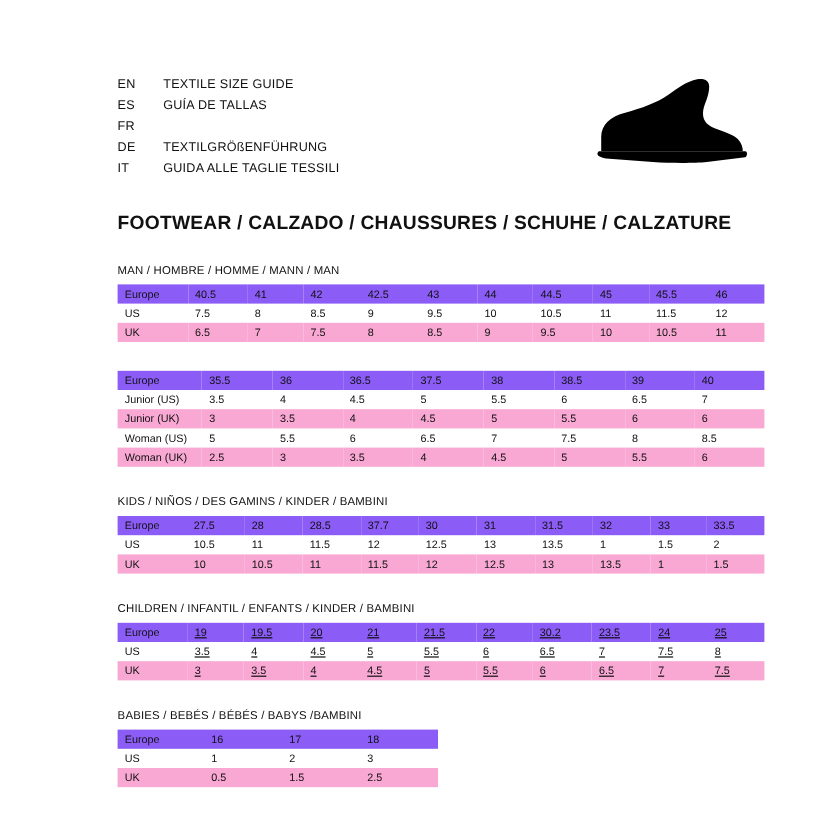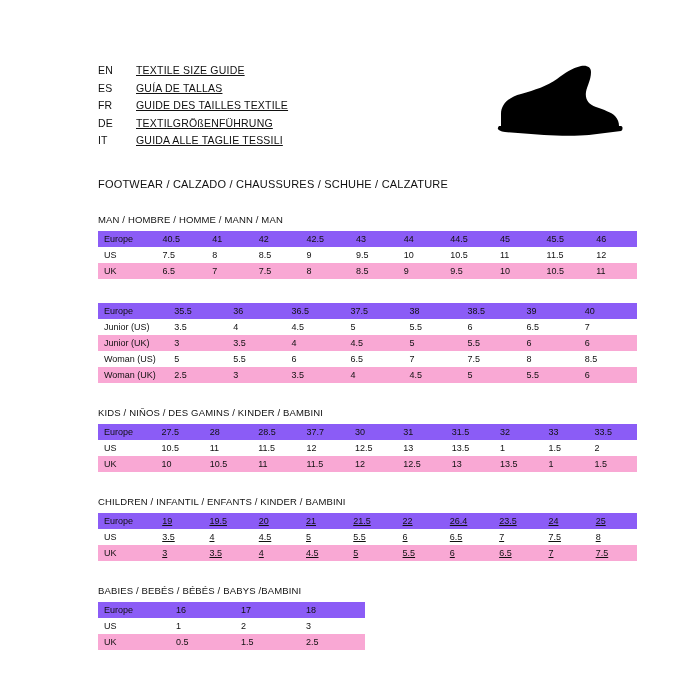--- a/index.html
+++ b/index.html
@@ -41,35 +41,34 @@
     line-height: 17.5px;
     color: #111;
   }
   .lang-code {
     width: 38px;
     flex: 0 0 38px;
     font-size: 10.5px;
   }
   .lang-title {
     font-size: 10.5px;
-    text-decoration: underline;
   }
 
   .shoe {
     position: absolute;
     right: 8px;
     top: 2px;
     width: 190px;
     height: 78px;
   }
 
   .footwear-title {
     margin-top: 16px;
-    font-size: 11px;
-    font-weight: normal;
+    font-size: 16px;
+    font-weight: bold;
     letter-spacing: 0.2px;
     color: #111;
   }
 
   
   .section {
     margin-top: 24px;
   }
   .section-title {
     font-size: 9.5px;
@@ -130,21 +129,20 @@
       <li class="lang-row">
         <span class="lang-code">EN</span>
         <span class="lang-title">TEXTILE SIZE GUIDE</span>
       </li>
       <li class="lang-row">
         <span class="lang-code">ES</span>
         <span class="lang-title">GUÍA DE TALLAS</span>
       </li>
       <li class="lang-row">
         <span class="lang-code">FR</span>
-        <span class="lang-title">GUIDE DES TAILLES TEXTILE</span>
       </li>
       <li class="lang-row">
         <span class="lang-code">DE</span>
         <span class="lang-title">TEXTILGRÖßENFÜHRUNG</span>
       </li>
       <li class="lang-row">
         <span class="lang-code">IT</span>
         <span class="lang-title">GUIDA ALLE TAGLIE TESSILI</span>
       </li>
     </ul>
@@ -318,21 +316,21 @@
     <table class="size-table tbl-children">
       <tbody>
           <tr class="head">
         <td class="label">Europe</td>
         <td class="val">19</td>
         <td class="val">19.5</td>
         <td class="val">20</td>
         <td class="val">21</td>
         <td class="val">21.5</td>
         <td class="val">22</td>
-        <td class="val">26.4</td>
+        <td class="val">30.2</td>
         <td class="val">23.5</td>
         <td class="val">24</td>
         <td class="val">25</td>
       </tr>
       <tr>
         <td class="label">US</td>
         <td class="val">3.5</td>
         <td class="val">4</td>
         <td class="val">4.5</td>
         <td class="val">5</td>

